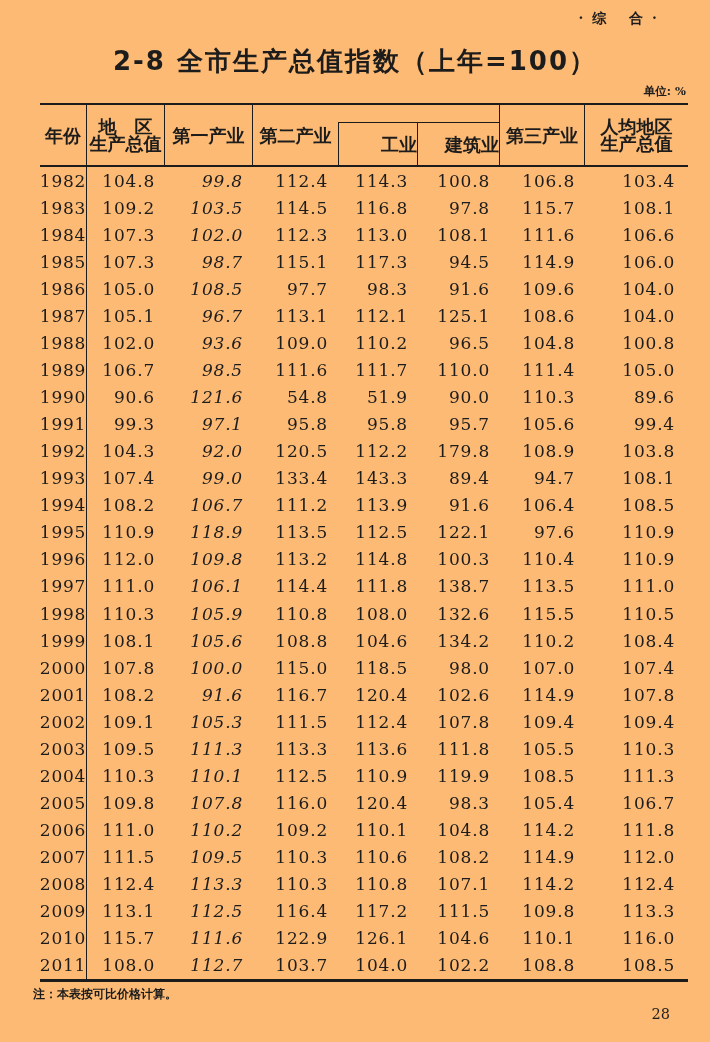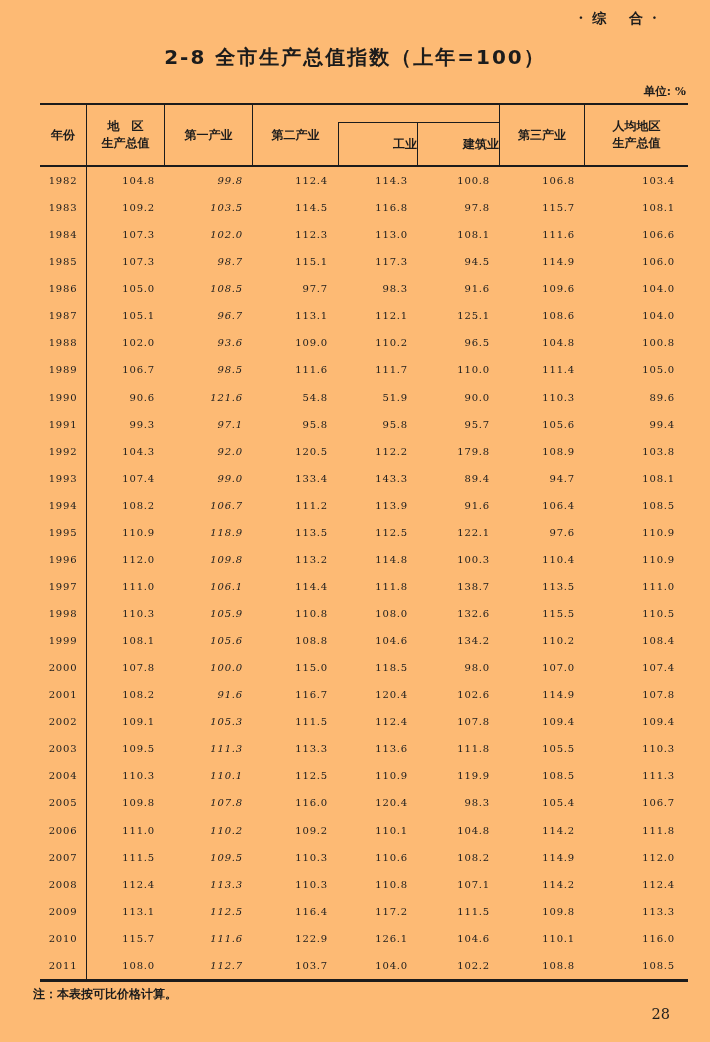--- a/index.html
+++ b/index.html
@@ -27,21 +27,21 @@
     letter-spacing: 9px;
     font-weight: 600;
     white-space: nowrap;
   }
   .page-title {
     position: absolute;
     top: 44px;
     left: 0;
     width: 100%;
     text-align: center;
-    font-size: 20px;
+    font-size: 26px;
     font-weight: 700;
     letter-spacing: 2px;
     font-family: "DejaVu Sans", "Liberation Sans", sans-serif;
   }
   .unit-label {
     position: absolute;
     top: 84px;
     left: 40px;
     width: 646px;
     text-align: right;
@@ -70,21 +70,21 @@
     width: 648px;
     border-top: 2.5px solid #1c1c1c;
     border-bottom: 3px solid #1c1c1c;
   }
   .thead {
     position: relative;
     display: flex;
     height: 62px;
     border-bottom: 2px solid #1c1c1c;
     box-sizing: border-box;
-    font-size: 12px;
+    font-size: 18px;
     font-weight: 600;
   }
   .h-cell {
     box-sizing: border-box;
     display: flex;
     flex-direction: column;
     align-items: center;
     justify-content: center;
     text-align: center;
     border-right: 1.5px solid #1c1c1c;
@@ -128,21 +128,21 @@
   
   .tbody {
     display: flex;
     flex-direction: column;
     height: 812px;
   }
   .trow {
     flex: 1 1 auto;
     display: flex;
     align-items: center;
-    font-size: 10px;
+    font-size: 17px;
   }
   .cell {
     box-sizing: border-box;
     letter-spacing: 0.8px;
   }
   .cell.year {
     width: 47px;
     text-align: center;
     align-self: stretch;
     display: flex;

